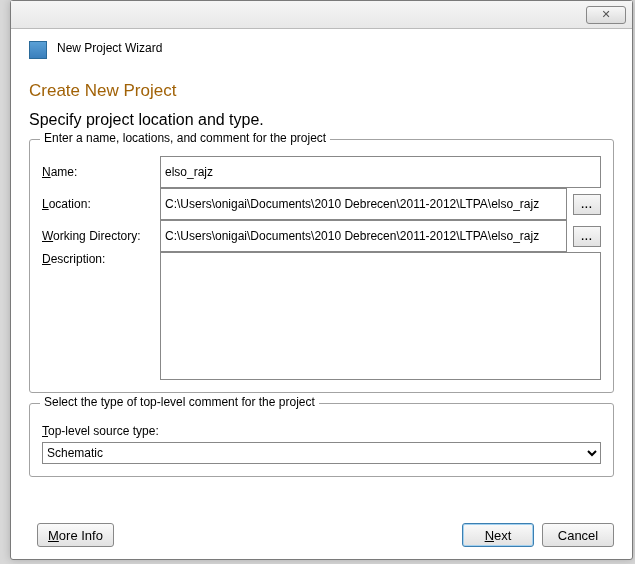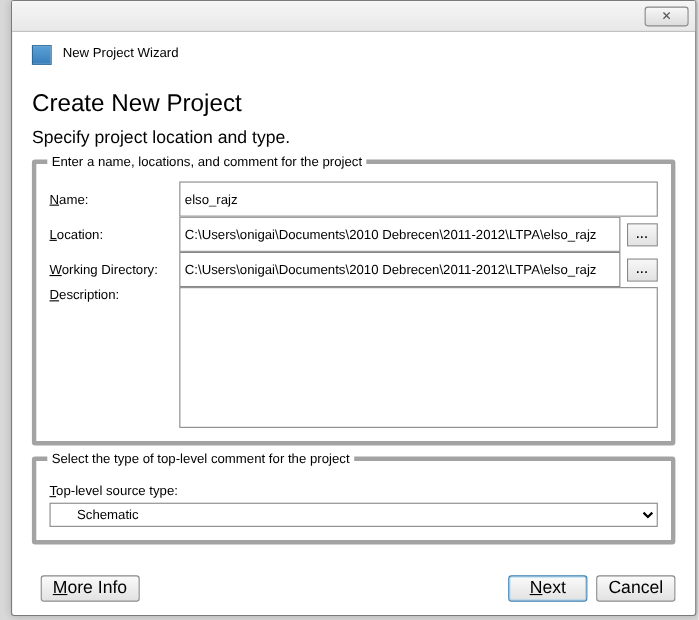--- a/index.html
+++ b/index.html
@@ -47,31 +47,31 @@
     .header-icon {
       width: 18px; height: 18px;
       background: linear-gradient(to bottom,#5aa0d6,#3a7fbc);
       border: 1px solid #2a6a9a;
       display: inline-block;
     }
     .content {
       padding: 6px 18px 0 18px;
     }
     h2.page-title {
-      color: #000000;
+      color: #a16207;
       font-weight: normal;
-      font-size: 22px;
+      font-size: 17px;
       margin: 8px 0 10px 0;
     }
     .subtitle {
       font-size: 16px;
       margin-bottom: 10px;
     }
     fieldset.group {
-      border: 4px solid #a3a3a3;
+      border: 1px solid #a3a3a3;
       border-radius: 3px;
       padding: 16px 12px 12px 12px;
       margin-bottom: 10px;
       position: relative;
     }
     fieldset.group > .legend {
       position: absolute;
       top: -9px; left: 10px;
       background: #fff;
       padding: 0 4px;
@@ -121,40 +121,39 @@
       margin: 4px 0 4px 0;
     }
     .type-label .ul { text-decoration: underline; }
     select.type-select {
       width: 100%;
       border: 1px solid #888;
       height: 22px;
       font-family: inherit;
       font-size: 12px;
       background: #fff;
-      padding-left: 20px;
     }
     .footer {
       position: absolute;
       left: 0; right: 0; bottom: 0;
       height: 48px;
       border-top: 0;
       display: flex;
       align-items: center;
       padding: 0 18px;
     }
     .footer .spacer { flex: 1; }
     .btn {
       min-width: 72px;
       height: 24px;
       border: 1px solid #888;
       border-radius: 3px;
       background: linear-gradient(to bottom,#fafafa,#e2e2e2);
       font-family: inherit;
-      font-size: 16px;
+      font-size: 13px;
       cursor: pointer;
       margin-left: 8px;
       padding: 0 10px;
     }
     .btn .ul { text-decoration: underline; }
     .btn.default {
       border: 1px solid #3c7fb1;
       box-shadow: 0 0 0 1px #a3d1f0 inset;
     }
   </style>

